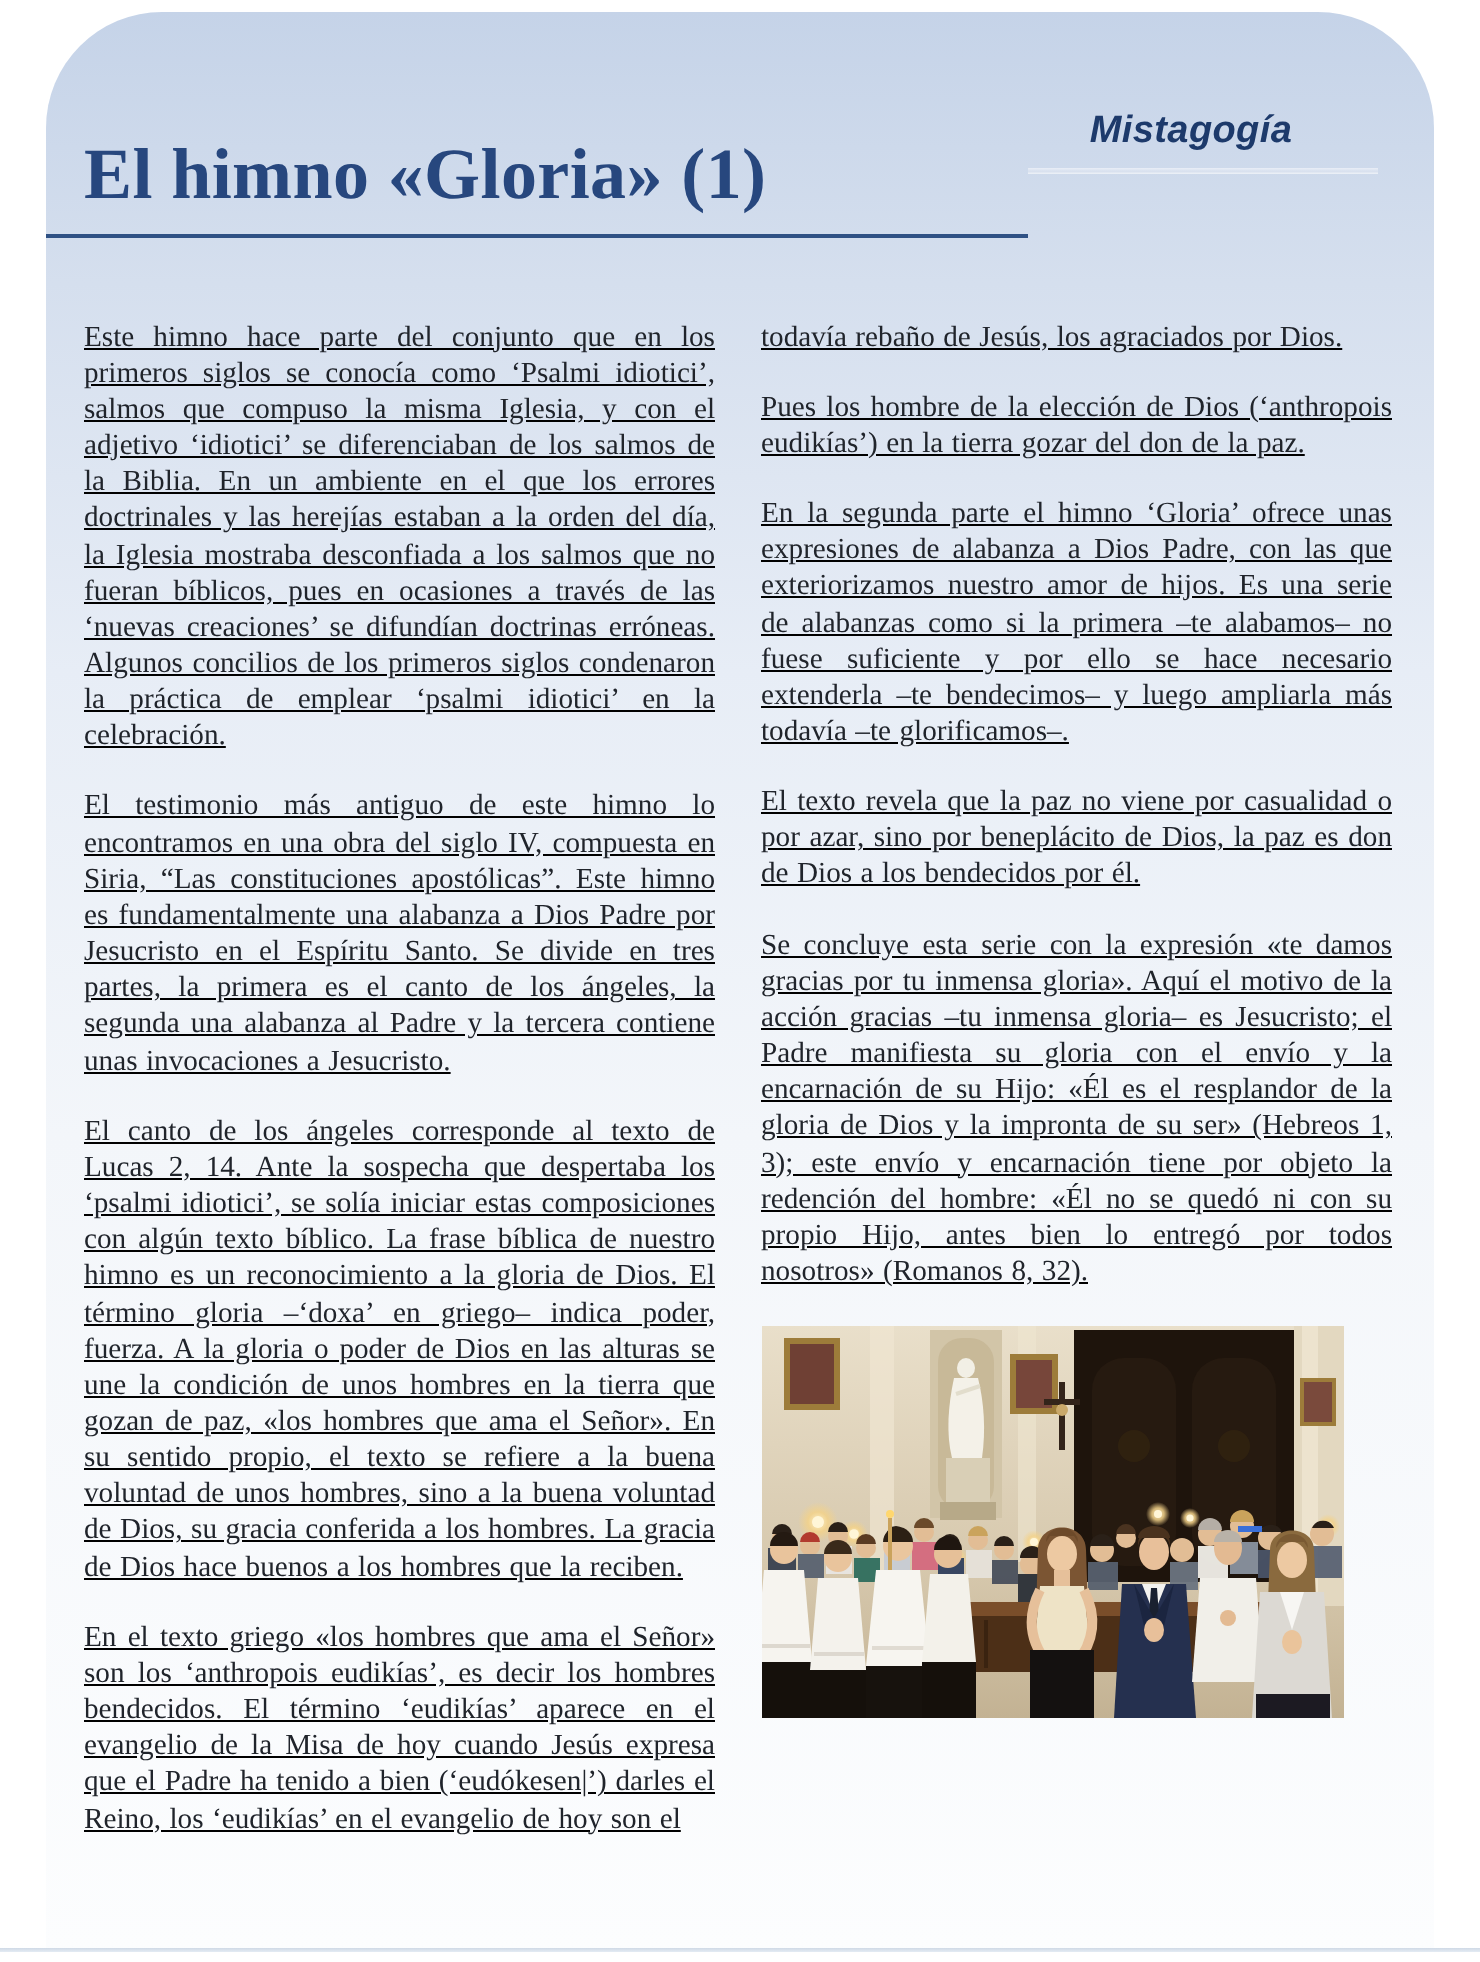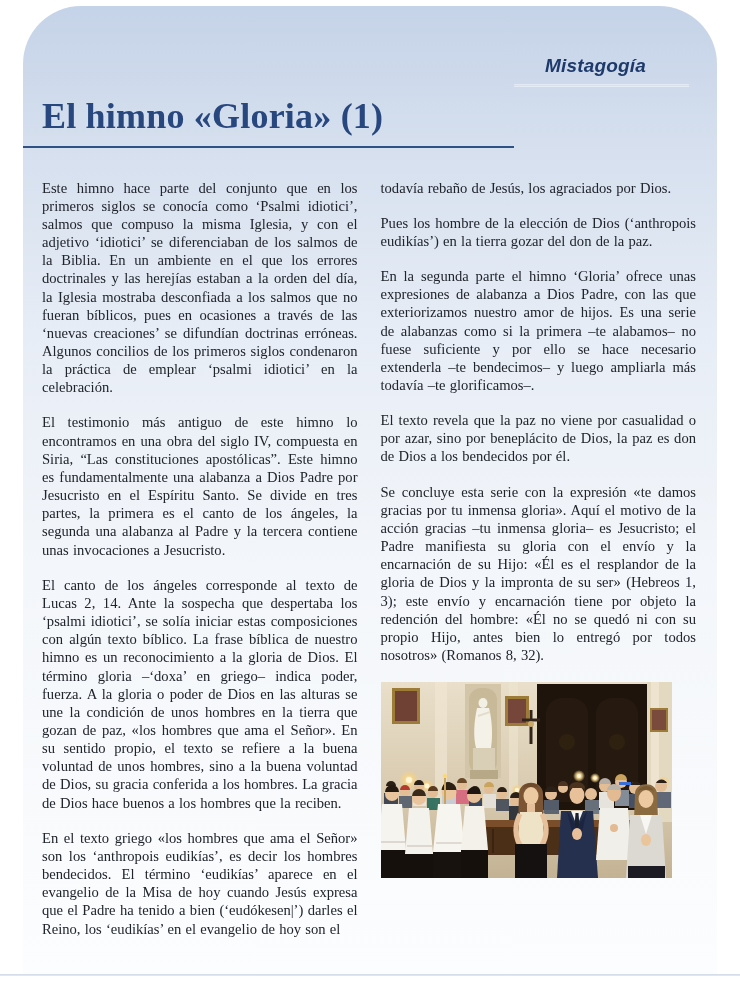--- a/index.html
+++ b/index.html
@@ -54,37 +54,38 @@
     color:var(--masthead-navy);
     display:inline-block;
     padding-right:12px;
   }
   .masthead-rule{
     margin-top:7px;
     width:175px; height:3px;
     background:linear-gradient(180deg,#e9eef7,#d7e0ee 55%,#eef2f8);
   }
   .page-title{
-    padding:91px 0 0 19px;
+    padding:62px 0 0 19px;
     font-family:"Liberation Serif", serif;
     font-weight:bold;
     font-size:36px;
     letter-spacing:.2px;
     color:var(--title-navy);
     line-height:1.1;
   }
   .title-rule{
     margin-top:9px;
     width:491px; height:2px;
     background:var(--rule-navy);
   }
   .columns{
     display:flex;
     gap:23px;
-    margin:31px 21px 0 19px;
+    margin:41px 21px 0 19px;
+    text-decoration:underline;
   }
   .col{ flex:1 1 0; min-width:0; }
   .col p{
     font-size:14.6px;
     line-height:1.245;
     text-align:justify;
     color:var(--body-ink);
     word-spacing:.04em;
     margin-bottom:17px;
   }

